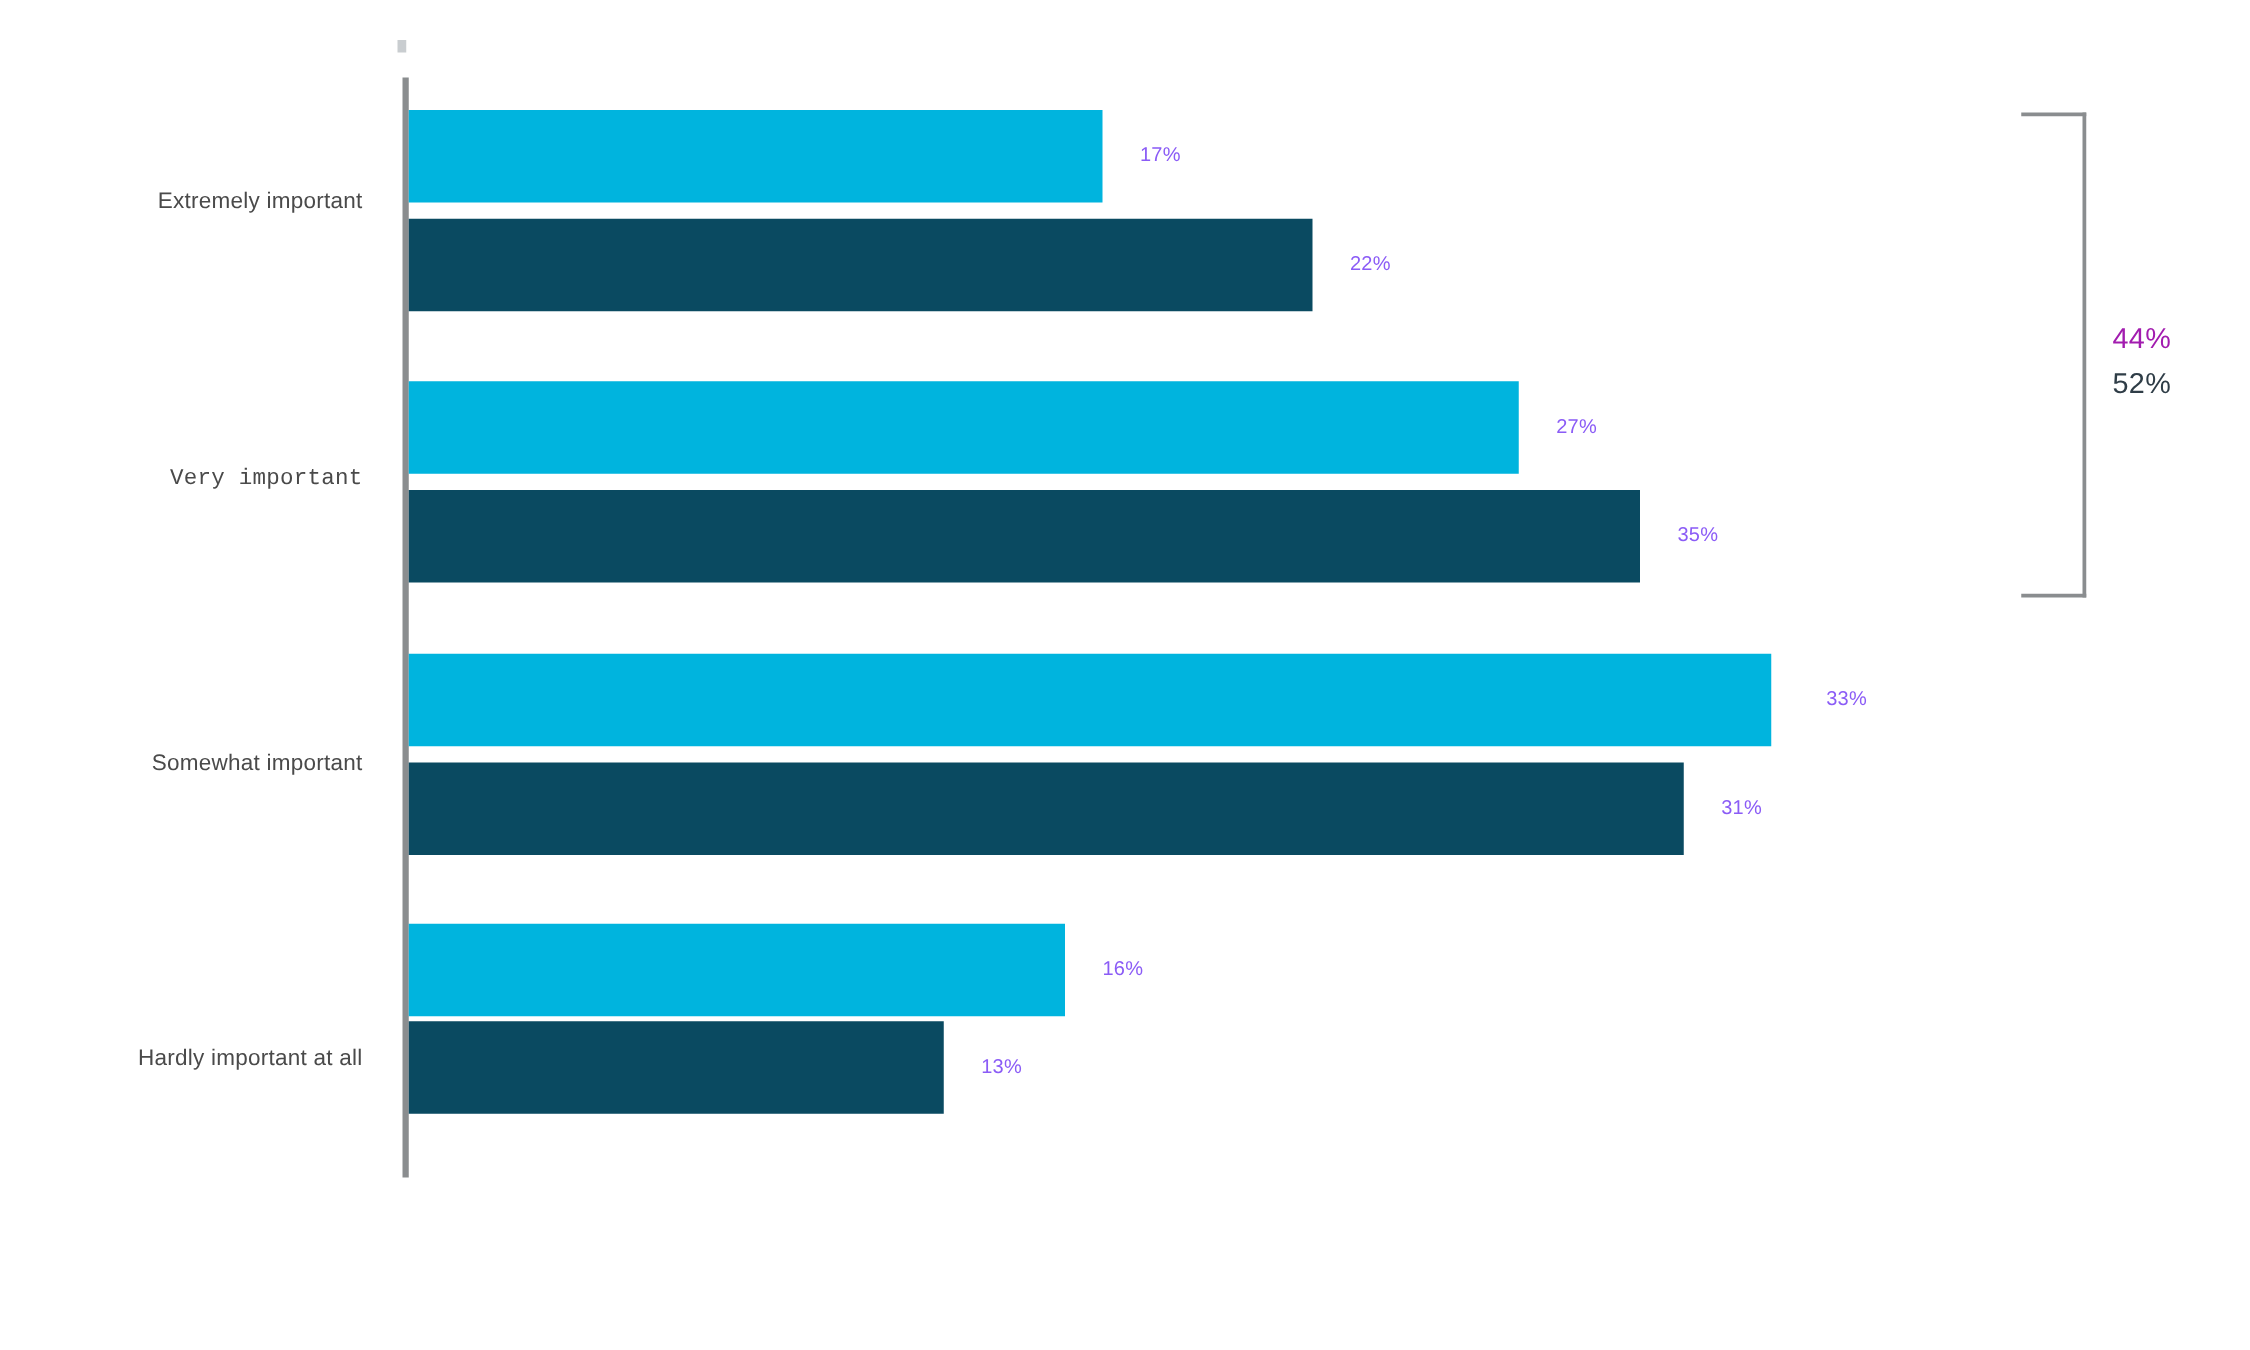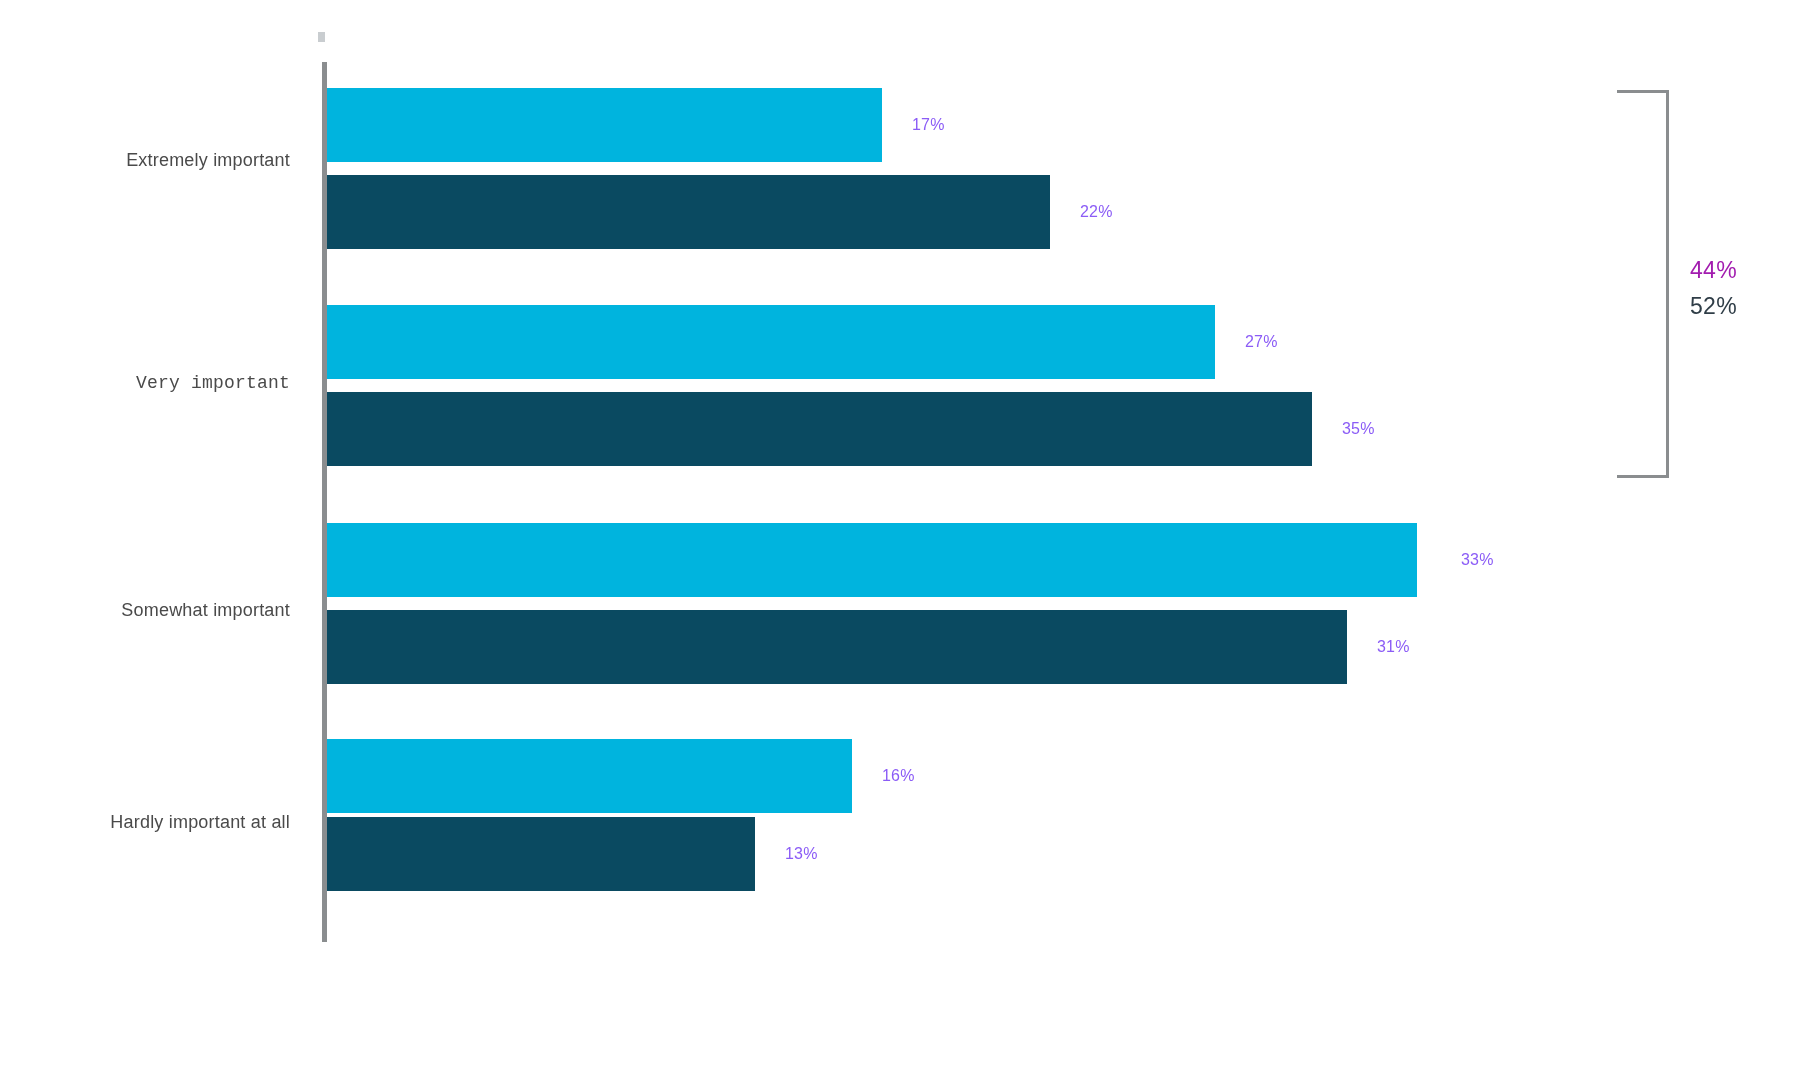--- a/index.html
+++ b/index.html
@@ -126,21 +126,21 @@
 <body>
 
 <div id="chart-root">
 
   <div class="tick-mark"></div>
   <div class="axis-line"></div>
 
   <div class="cat-label" style="top:150px;">Extremely important</div>
   <div class="cat-label" style="top:373px;font-family:Liberation Mono, monospace;">Very important</div>
   <div class="cat-label" style="top:600px;">Somewhat important</div>
-  <div class="cat-label" style="top:812px;">Hardly important at all</div>
+  <div class="cat-label" style="top:836px;">Hardly important at all</div>
 
   <div class="plot">
 
     <div class="group">
       <div class="bar-row" style="top:26px;width:100%;">
         <div class="bar s0" style="width:555px;"></div>
         <div class="bar-label" style="left:585px;">17%</div>
       </div>
       <div class="bar-row" style="top:113px;width:100%;">
         <div class="bar s1" style="width:723px;"></div>

